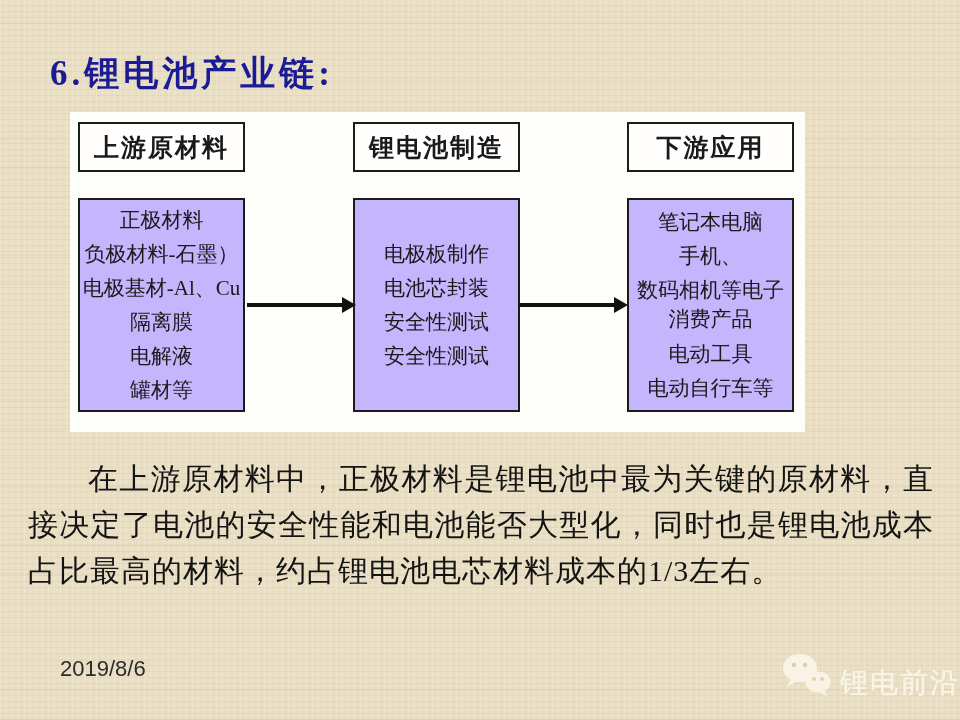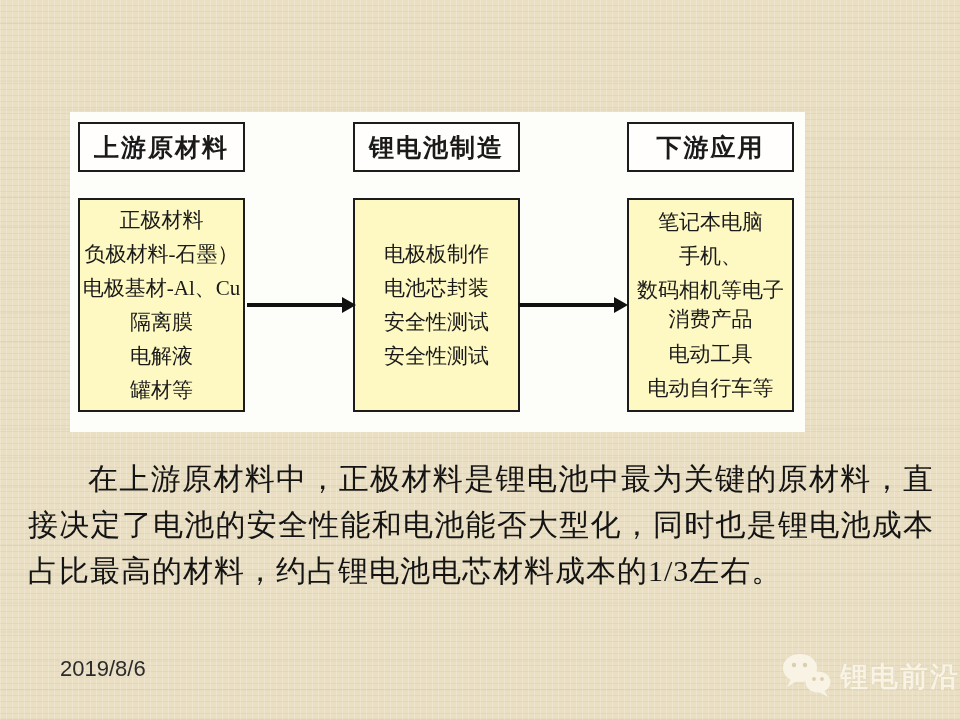--- a/index.html
+++ b/index.html
@@ -23,21 +23,21 @@
   .col{position:absolute;top:0;width:144px;height:320px;}
   .col1{left:8px;} .col2{left:283px;} .col3{left:557px;}
   .header-box{
     position:absolute;left:0;top:10px;width:163px;height:46px;
     border:2px solid #1c1c1c;background:#fffefc;
     display:flex;align-items:center;justify-content:center;
     font-size:25px;font-weight:600;color:#1a1a1a;letter-spacing:2px;
   }
   .content-box{
     position:absolute;left:0;top:86px;width:163px;height:210px;
-    border:2px solid #1c1c1c;background:#fef9c3;
+    border:2px solid #1c1c1c;background:#c4b5fd;
     display:flex;flex-direction:column;align-items:center;justify-content:center;
     font-size:21px;color:#1a1a1a;
   }
   .content-box .item{line-height:34px;white-space:nowrap;}
   .content-box .item.wrap{white-space:normal;text-align:center;line-height:29px;width:150px;margin:3px 16px;}
   .flow-arrow{
     position:absolute;top:303px;width:96px;height:0;border-top:4px solid #111;
   }
   .flow-arrow::after{
     content:"";position:absolute;right:-13px;top:-10px;width:0;height:0;
@@ -48,32 +48,33 @@
     position:absolute;left:28px;top:456px;width:906px;
     font-size:30px;line-height:46px;color:#141414;
     text-align:justify;text-indent:2em;letter-spacing:1px;
   }
   .footer-date{
     position:absolute;left:60px;top:656px;
     font-size:22px;color:#2b2b2b;
     font-family:Liberation Sans, sans-serif;
   }
   .watermark{
-    position:absolute;left:780px;top:652px;display:flex;align-items:center;
+    position:absolute;left:780px;top:652px;display:flex;align-items:flex-end;
   }
   .watermark .wm-text{
     font-size:28px;font-weight:bold;color:#f8f3e4;letter-spacing:2px;margin-left:6px;
     text-shadow:0 0 1px rgba(170,155,120,.45);
   }
 </style>
 </head>
 <body>
 
 <div class="slide">
 
+  <div class="title">6.锂电池产业链:</div>
 
   <div class="panel">
 
     <div class="col col1">
       <div class="header-box">上游原材料</div>
       <div class="content-box">
         <div class="item">正极材料</div>
         <div class="item">负极材料-石墨）</div>
         <div class="item">电极基材-Al、Cu</div>
         <div class="item">隔离膜</div>

